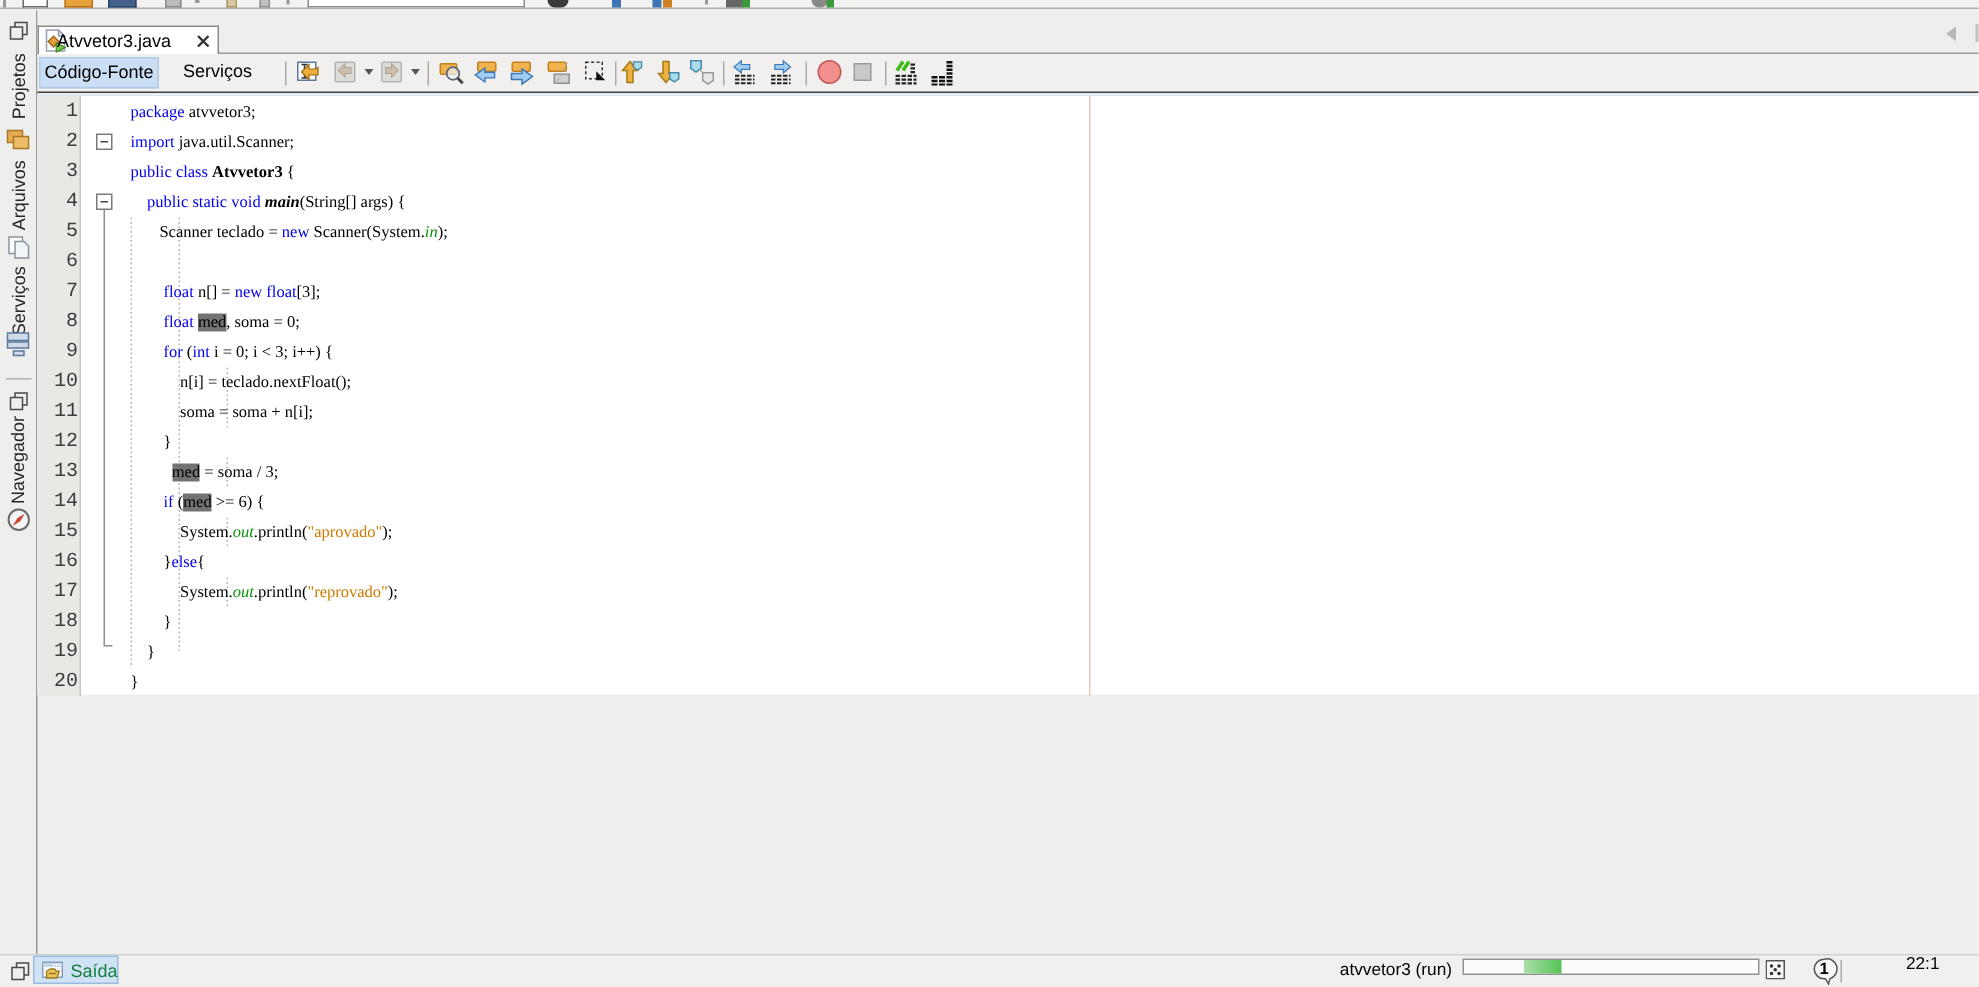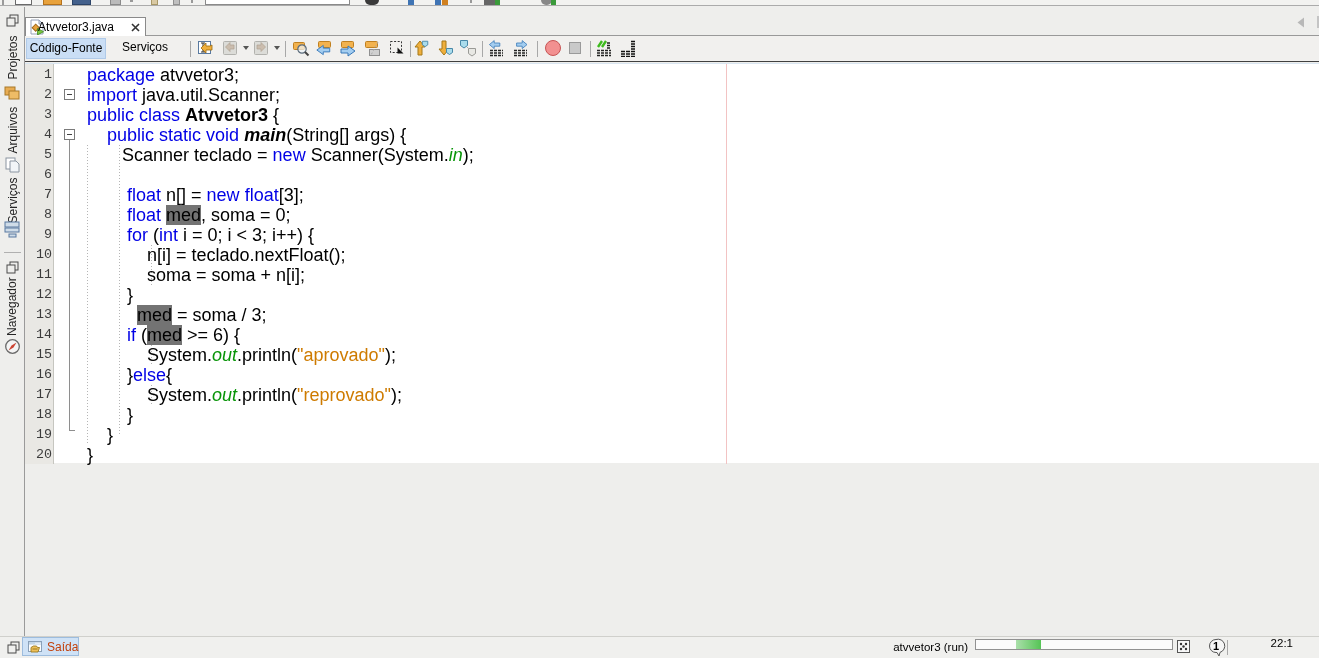--- a/index.html
+++ b/index.html
@@ -17,42 +17,42 @@
 
 #edbar{position:absolute;left:25px;top:36px;width:1294px;height:26px;background:#f1f0ee;border-bottom:1px solid #404040}
 #btnCF{position:absolute;left:1px;top:2px;width:80px;height:21px;background:#cadef5;border:1px solid #b0cae8;font-size:12px;text-align:center;line-height:19px;color:#000}
 #btnH{position:absolute;left:82px;top:2px;width:76px;height:21px;font-size:12px;text-align:center;line-height:19px;color:#000}
 .sep{position:absolute;top:5px;width:1px;height:16px;background:#a8a8a8}
 .ic{position:absolute;top:3px;width:18px;height:18px}
 
 #editor{position:absolute;left:25px;top:63px;width:1294px;height:400px;background:#fff;border-top:1px solid #d9e6f2}
 #gutter{position:absolute;left:0;top:0;width:29px;height:400px;background:#e9e8e4;border-right:1px solid #c6c6c0}
 #lnums{position:absolute;left:0;top:1px;width:27px;font-family:"Liberation Mono",monospace;font-size:13.33px;line-height:20px;text-align:right;color:#3c3c3c;white-space:pre}
-#code{position:absolute;left:62px;top:1px;font-family:Liberation Sans, sans-serif;font-size:18px;line-height:20px;color:#000;white-space:pre}
+#code{position:absolute;left:62px;top:1px;font-family:Liberation Serif, serif;font-size:11px;line-height:20px;color:#000;white-space:pre}
 #code .k{color:#0000e6}
 #code .g{color:#089508;font-style:italic}
 #code .s{color:#ce7b00}
 #code .hl{background:#737373}
 #code b{font-weight:bold}
 .guide{position:absolute;width:1px;background-image:linear-gradient(#b5b5b5 1px,transparent 1px);background-size:1px 3px}
 #marginline{position:absolute;left:701px;top:0;width:1px;height:400px;background:#f2c3c3}
 .foldbox{position:absolute;width:11px;height:11px;border:1px solid #7a7a7a;background:#fff}
 .foldbox:after{content:"";position:absolute;left:2px;top:4px;width:5px;height:1px;background:#444}
 
 #outpanel{position:absolute;left:25px;top:464px;width:1294px;height:172px}
 #outhdr{position:absolute;left:0;top:0;width:1294px;height:21px;background:linear-gradient(#fcfdfe,#dfeaf6);border-top:1px solid #7ea2c6;border-bottom:1px solid #c2d5ea}
 #outhdr b{position:absolute;left:10px;top:4px;font-size:11.5px;color:#000}
 #outbody{position:absolute;left:0;top:21px;width:1294px;height:151px;background:#fff}
 #outtools{position:absolute;left:0;top:0;width:24px;height:151px;background:#f1f1ef;border-right:1px solid #dadad6}
 #runline{position:absolute;left:43px;top:6px;font-family:"Liberation Mono",monospace;font-size:12px;color:#9a9a9a}
 #caret{position:absolute;left:43px;top:21px;width:2px;height:15px;background:#000}
 
 #status{position:absolute;left:0;top:636px;width:1319px;height:22px;background:#f0f0ee;border-top:1px solid #d0d0cc}
 #stab{position:absolute;left:22px;top:0px;width:57px;height:19px;background:#cfe2f6;border:1px solid #9dbcdd}
-#stab span{position:absolute;left:24px;top:2px;font-size:12px;color:#c2410c}
+#stab span{position:absolute;left:24px;top:2px;font-size:12px;color:#15803d}
 #srun{position:absolute;right:351px;top:4px;font-size:11.5px;color:#000}
 #sprog{position:absolute;left:975px;top:2px;width:198px;height:11px;background:#fbfbfb;border:1px solid #919191}
 #sgreen{position:absolute;left:40px;top:0;width:25px;height:9px;background:linear-gradient(90deg,#aadfaa,#55c455)}
 #spos{position:absolute;right:26px;top:0;font-size:11.5px;color:#000}
 </style></head>
 <body>
 
 <div id="topstrip">
 <div style="left:2px;width:2px;background:#9a9a9a"></div>
 <div style="left:15px;width:17px;background:#fdfdfd;border:1px solid #6a6a6a;border-top:none"></div>

